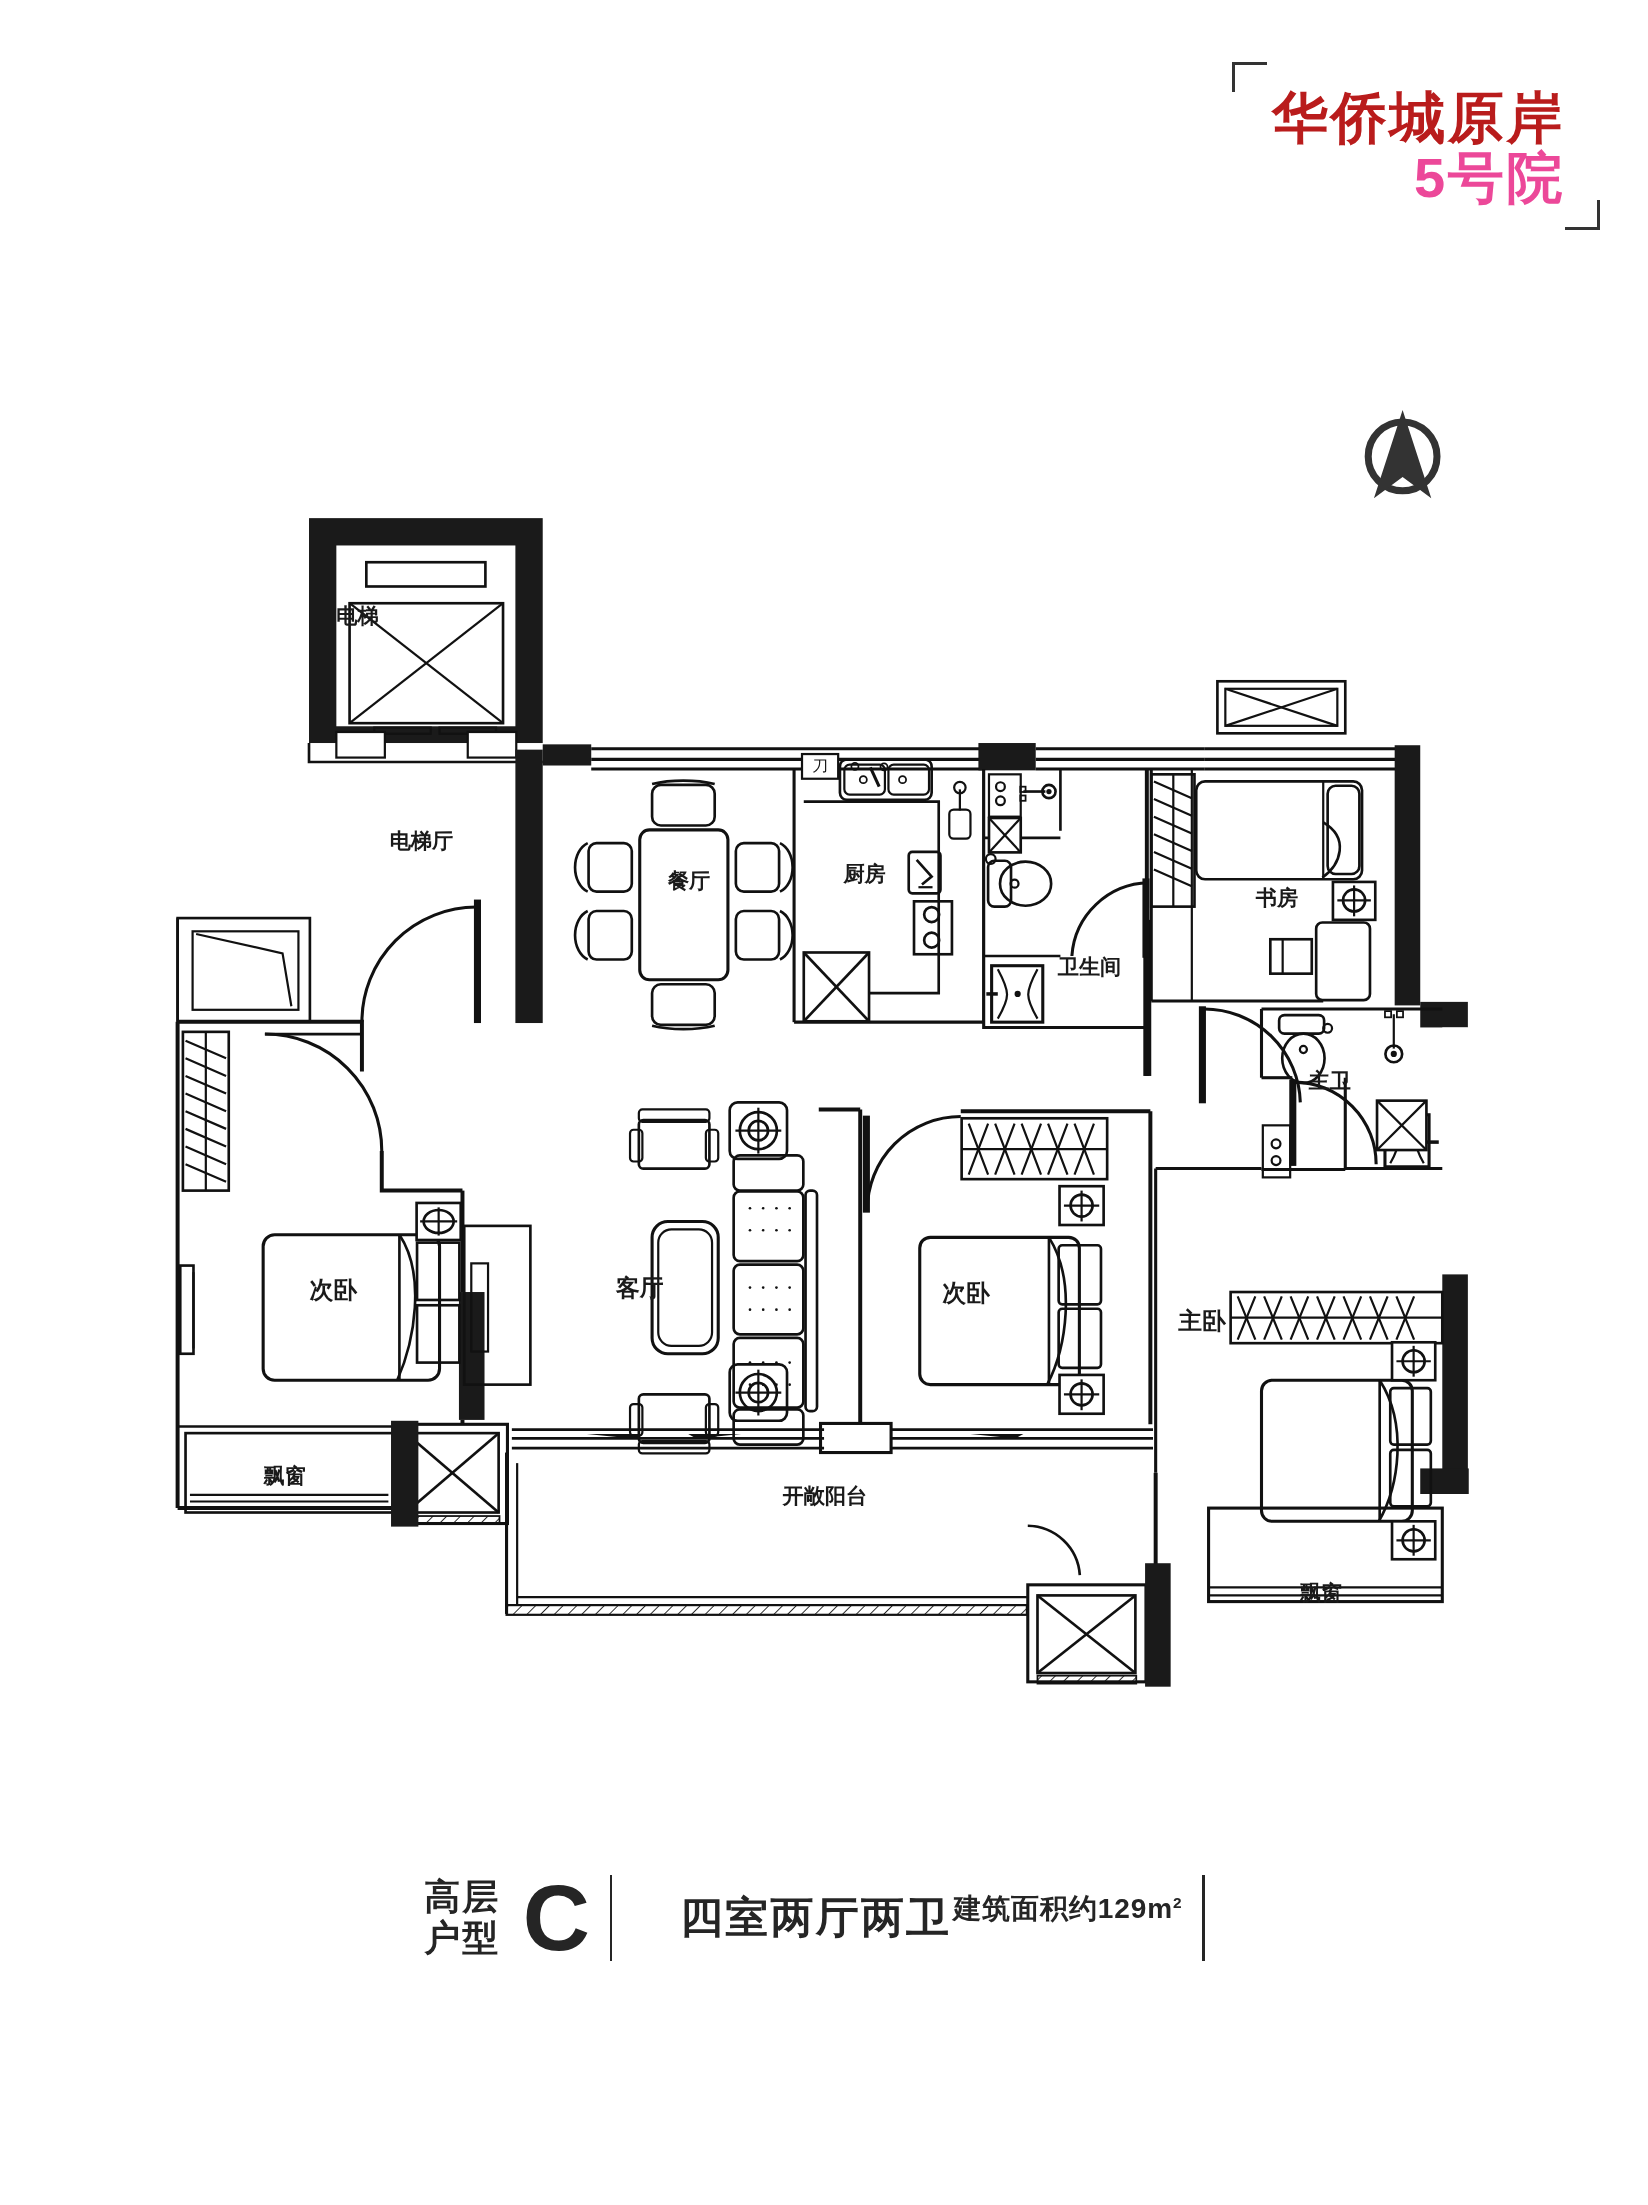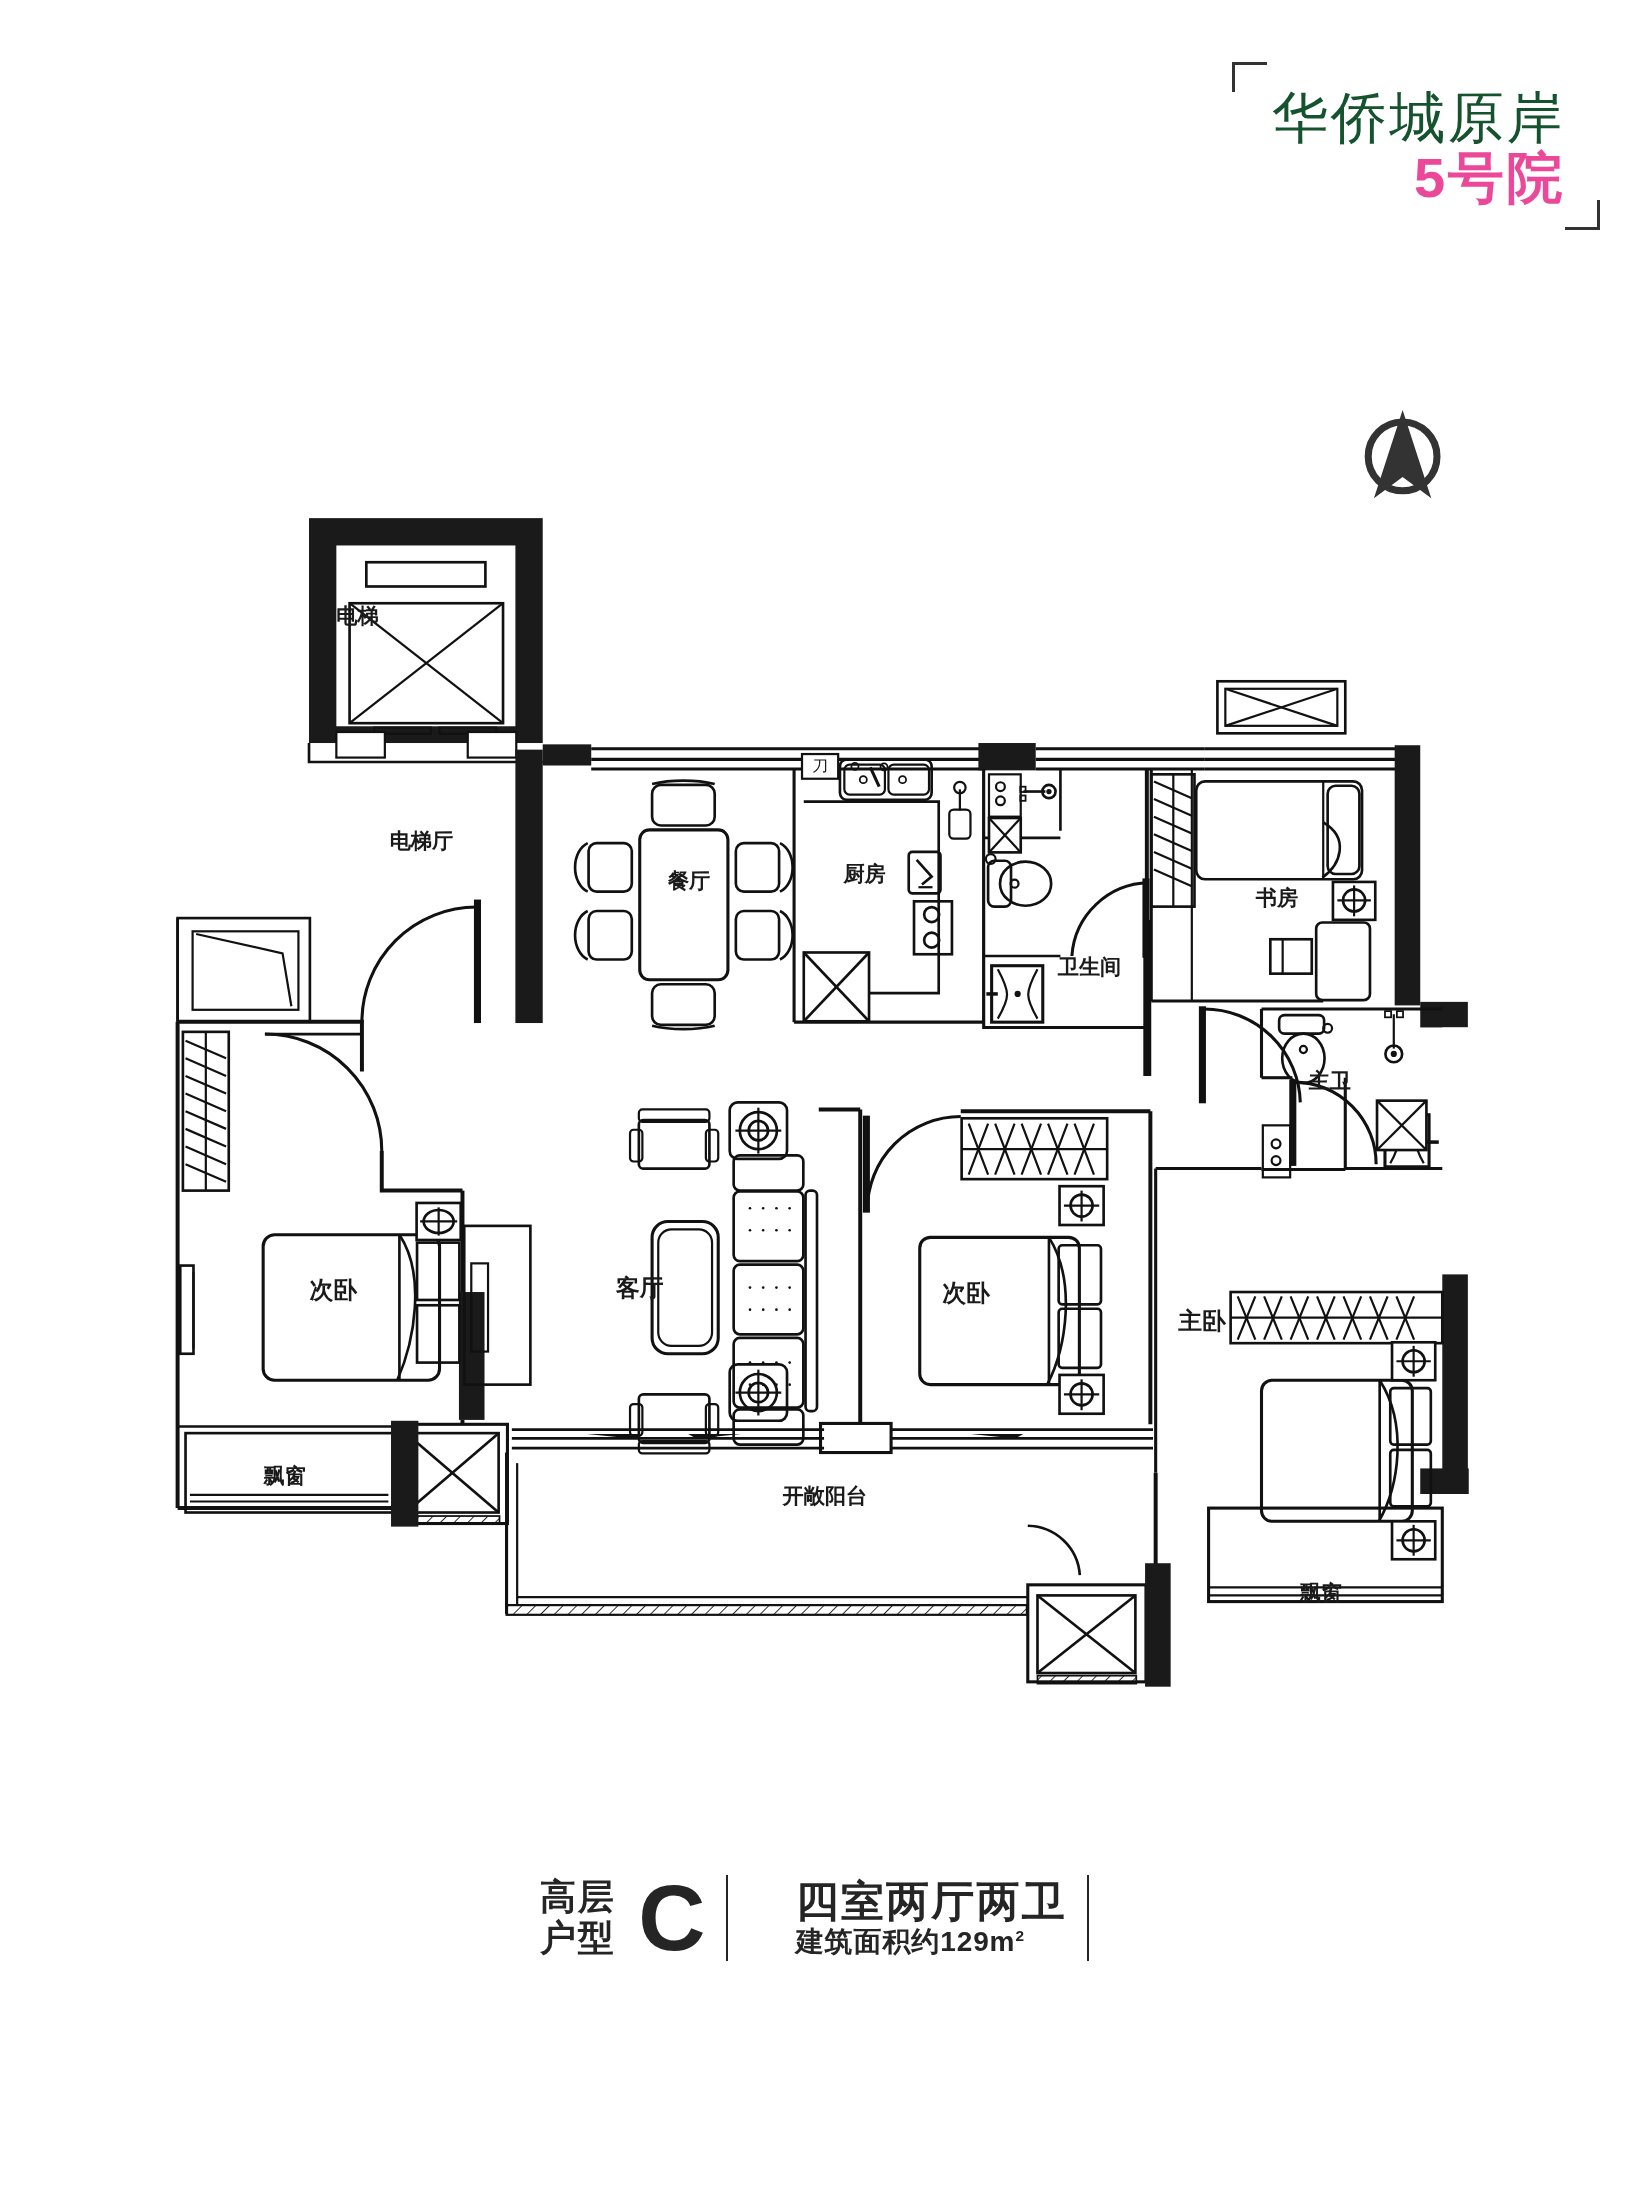--- a/index.html
+++ b/index.html
@@ -23,25 +23,25 @@
   
   .title-block {
     position: absolute;
     right: 84px;
     top: 88px;
     text-align: right;
     color: #333333;
   }
   .title-line1 {
     font-size: 56px;
-    font-weight: 400;
+    font-weight: 700;
     letter-spacing: 2.6px;
     line-height: 1.08;
     white-space: nowrap;
-    color: #14532d;
+    color: #b91c1c;
   }
   .title-line2 {
     font-size: 56px;
     font-weight: 700;
     letter-spacing: 2.6px;
     line-height: 1.08;
     white-space: nowrap;
     color: #ec4899;
   }
   .corner-tl {
@@ -95,21 +95,21 @@
     margin-top: 1.8px;
   }
   .vbar {
     width: 2.2px;
     background: #252525;
     height: 86px;
     margin: 0 20px;
   }
   .footer-right {
     display: flex;
-    flex-direction: column;
+    flex-direction: row;
     justify-content: center;
     gap: 2px;
     margin-left: 48px;
   }
   .froom {
     font-size: 43px;
     font-weight: 700;
     letter-spacing: 2.2px;
     line-height: 1.1;
   }

